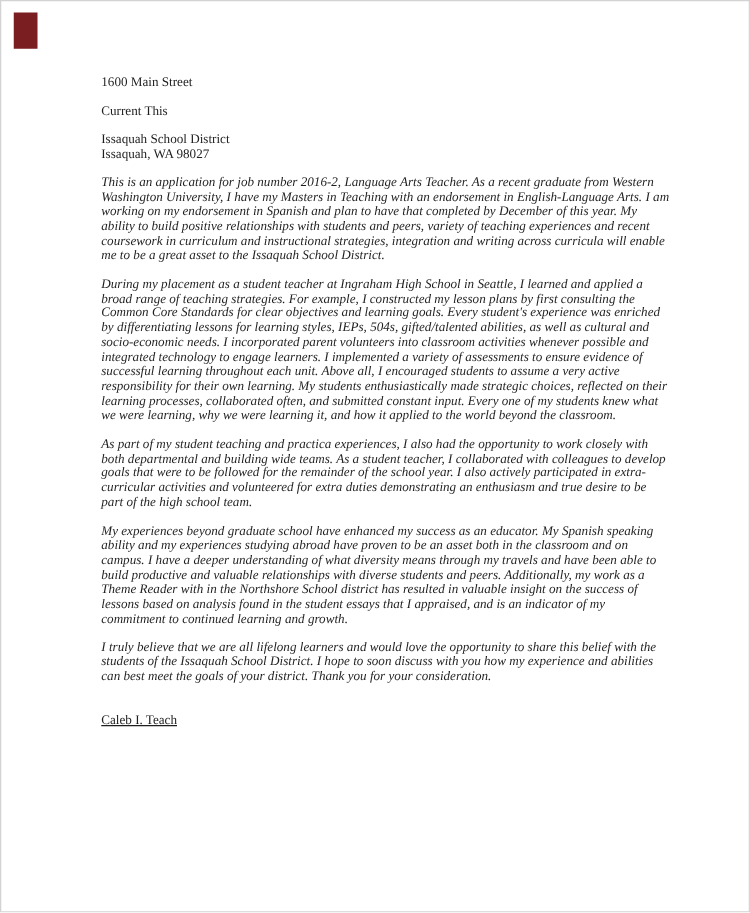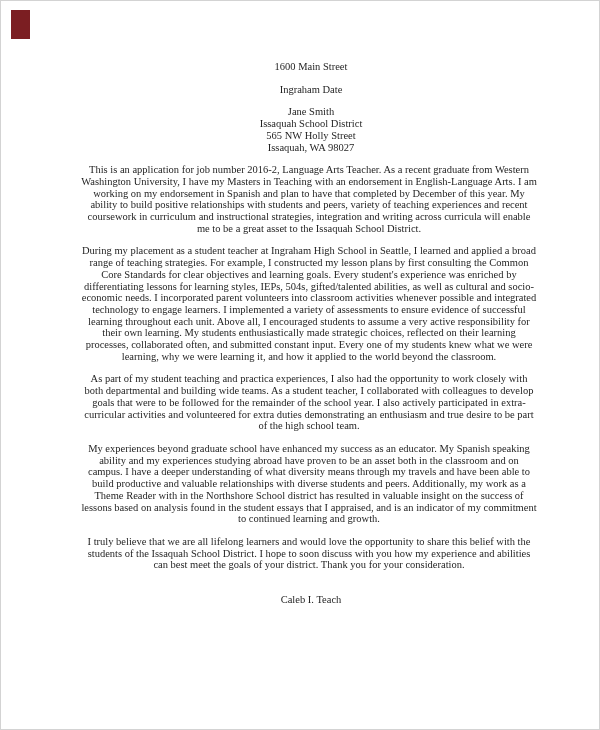--- a/index.html
+++ b/index.html
@@ -22,46 +22,44 @@
     background: #7b1e22;
   }
   .content {
     position: absolute;
     left: 80px;
     top: 60px;
     width: 460px;
     color: #1f1f1f;
     font-size: 10.5px;
     line-height: 11.7px;
-    text-align: center;
+    text-align: left;
   }
   .blk { margin: 0 0 11px 0; }
-  .content p { margin: 0 4px 11px 0; }
-  .sig-block { margin-top: 23px; }
+  .content p { margin: 0 4px 11px 0; font-style: italic; }
+  .sig-block { margin-top: 23px; text-decoration: underline; }
 </style>
 </head>
 <body>
 
 <div class="page">
   <div class="corner-accent"></div>
 
   <div class="content">
 
     <div class="blk">
       <div>1600 Main Street</div>
     </div>
 
     <div class="blk">
-      <div>Ingraham Date</div>
+      <div>Current This</div>
     </div>
 
     <div class="blk">
-      <div>Jane Smith</div>
       <div>Issaquah School District</div>
-      <div>565 NW Holly Street</div>
       <div>Issaquah, WA 98027</div>
     </div>
 
 
     <p>This is an application for job number 2016-2, Language Arts Teacher. As a recent graduate from Western Washington University, I have my Masters in Teaching with an endorsement in English-Language Arts.  I am working on my endorsement in Spanish and plan to have that completed by December of this year.  My ability to build positive relationships with students and peers, variety of teaching experiences and recent coursework in curriculum and instructional strategies, integration and writing across curricula will enable me to be a great asset to the Issaquah School District.</p>
     <p>During my placement as a student teacher at Ingraham High School in Seattle, I learned and applied a broad range of teaching strategies. For example, I constructed my lesson plans by first consulting the Common Core Standards for clear objectives and learning goals.  Every student's experience was enriched by differentiating lessons for learning styles, IEPs, 504s, gifted/talented abilities, as well as cultural and socio-economic needs.  I incorporated parent volunteers into classroom activities whenever possible and integrated technology to engage learners.  I implemented a variety of assessments to ensure evidence of successful learning throughout each unit. Above all, I encouraged students to assume a very active responsibility for their own learning.  My students enthusiastically made strategic choices, reflected on their learning processes, collaborated often, and submitted constant input. Every one of my students knew what we were learning, why we were learning it, and how it applied to the world beyond the classroom.</p>
     <p>As part of my student teaching and practica experiences, I also had the opportunity to work closely with both departmental and building wide teams.  As a student teacher, I collaborated with colleagues to develop goals that were to be followed for the remainder of the school year. I also actively participated in extra-curricular activities and volunteered for extra duties demonstrating an enthusiasm and true desire to be part of the high school team.</p>
     <p>My experiences beyond graduate school have enhanced my success as an educator. My Spanish speaking ability and my experiences studying abroad have proven to be an asset both in the classroom and on campus.  I have a deeper understanding of what diversity means through my travels and have been able to build productive and valuable relationships with diverse students and peers.  Additionally, my work as a Theme Reader with in the Northshore School district has resulted in valuable insight on the success of lessons based on analysis found in the student essays that I appraised, and is an indicator of my commitment to continued learning and growth.</p>
     <p>I truly believe that we are all lifelong learners and would love the opportunity to share this belief with the students of the Issaquah School District. I hope to soon discuss with you how my experience and abilities can best meet the goals of your district. Thank you for your consideration.</p>
 

